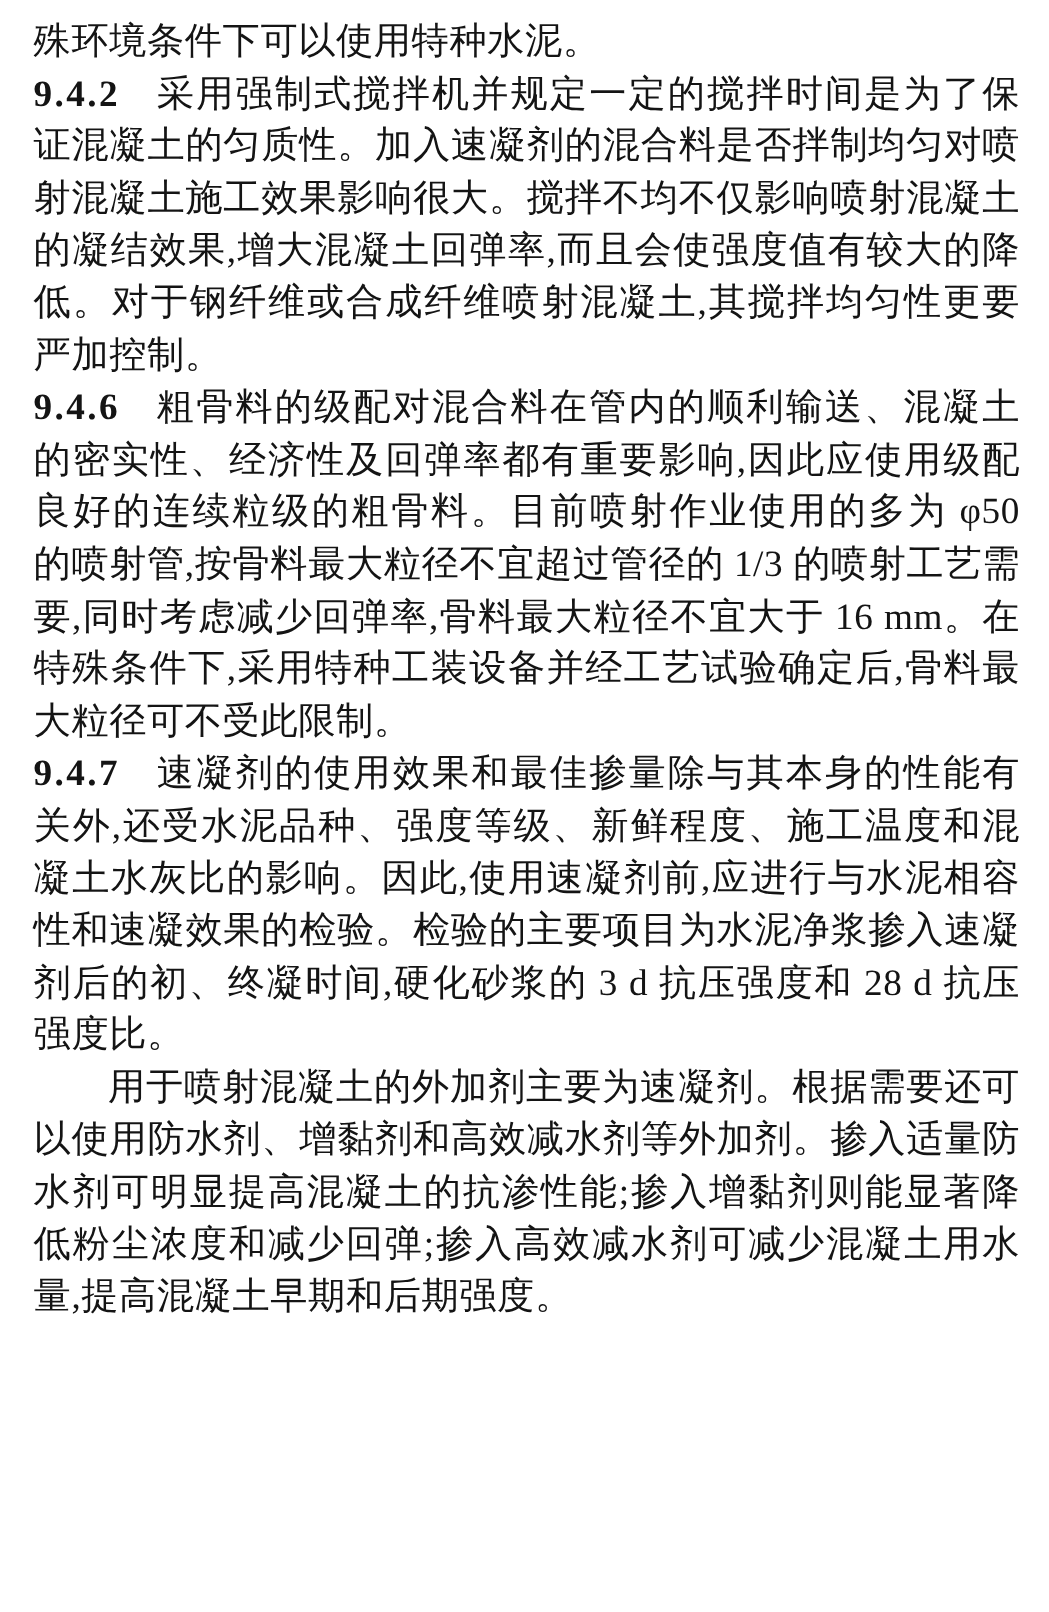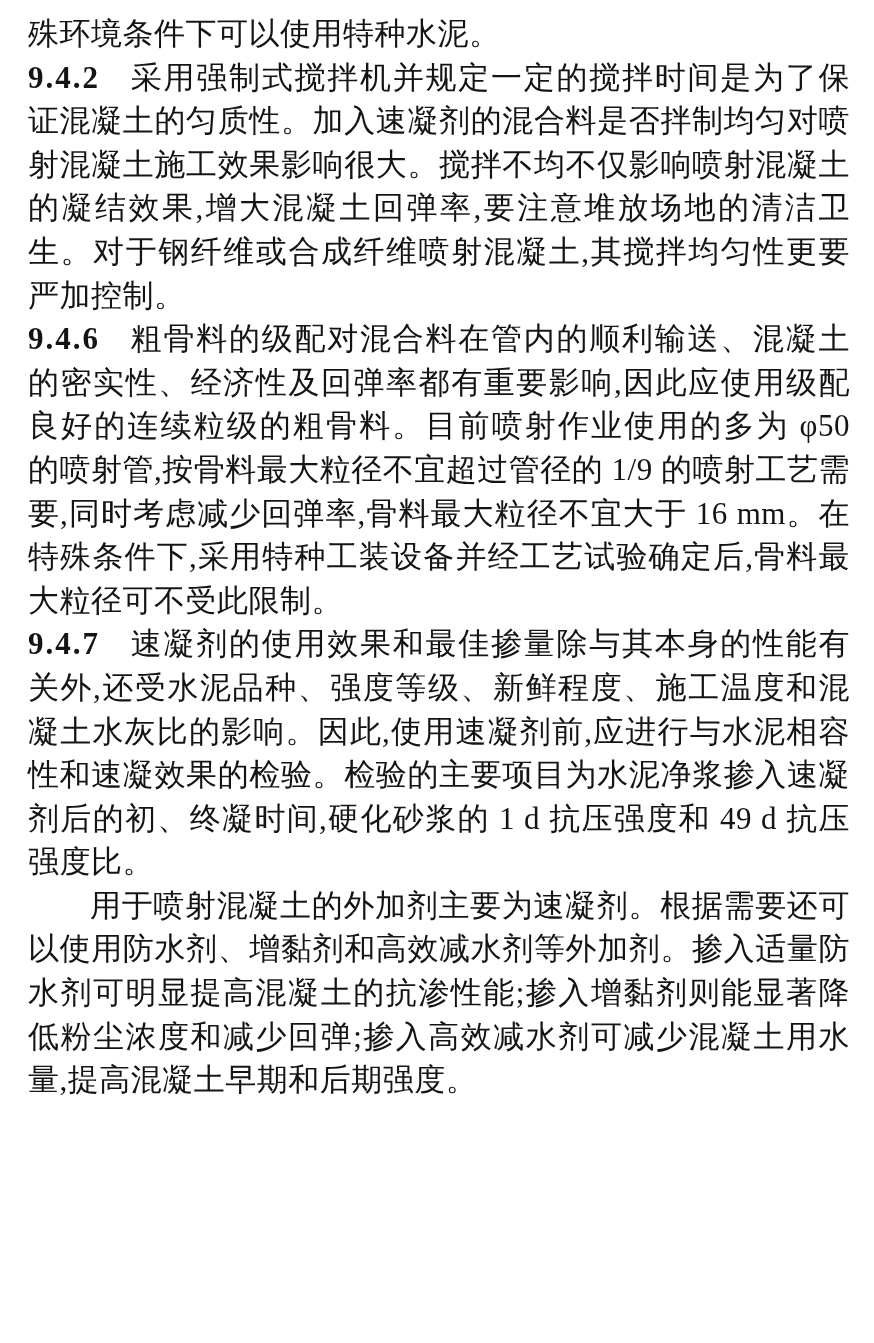--- a/index.html
+++ b/index.html
@@ -44,25 +44,25 @@
   }
 </style>
 </head>
 <body>
 
 <div class="page">
   <div class="content">
 
     <p class="para"><span>殊环境条件下可以使用特种水泥。</span></p>
 
-    <p class="para"><span class="num">9.4.2</span><span>采用强制式搅拌机并规定一定的搅拌时间是为了保证混凝土的匀质性。加入速凝剂的混合料是否拌制均匀对喷射混凝土施工效果影响很大。搅拌不均不仅影响喷射混凝土的凝结效果,增大混凝土回弹率,要注意堆放场地的清洁卫生。对于钢纤维或合成纤维喷射混凝土,其搅拌均匀性更要严加控制。</span></p>
+    <p class="para"><span class="num">9.4.2</span><span>采用强制式搅拌机并规定一定的搅拌时间是为了保证混凝土的匀质性。加入速凝剂的混合料是否拌制均匀对喷射混凝土施工效果影响很大。搅拌不均不仅影响喷射混凝土的凝结效果,增大混凝土回弹率,而且会使强度值有较大的降低。对于钢纤维或合成纤维喷射混凝土,其搅拌均匀性更要严加控制。</span></p>
 
 
 
-    <p class="para"><span class="num">9.4.6</span><span>粗骨料的级配对混合料在管内的顺利输送、混凝土的密实性、经济性及回弹率都有重要影响,因此应使用级配良好的连续粒级的粗骨料。目前喷射作业使用的多为 φ50 的喷射管,按骨料最大粒径不宜超过管径的 1/9 的喷射工艺需要,同时考虑减少回弹率,骨料最大粒径不宜大于 16 mm。在特殊条件下,采用特种工装设备并经工艺试验确定后,骨料最大粒径可不受此限制。</span></p>
+    <p class="para"><span class="num">9.4.6</span><span>粗骨料的级配对混合料在管内的顺利输送、混凝土的密实性、经济性及回弹率都有重要影响,因此应使用级配良好的连续粒级的粗骨料。目前喷射作业使用的多为 φ50 的喷射管,按骨料最大粒径不宜超过管径的 1/3 的喷射工艺需要,同时考虑减少回弹率,骨料最大粒径不宜大于 16 mm。在特殊条件下,采用特种工装设备并经工艺试验确定后,骨料最大粒径可不受此限制。</span></p>
 
-    <p class="para"><span class="num">9.4.7</span><span>速凝剂的使用效果和最佳掺量除与其本身的性能有关外,还受水泥品种、强度等级、新鲜程度、施工温度和混凝土水灰比的影响。因此,使用速凝剂前,应进行与水泥相容性和速凝效果的检验。检验的主要项目为水泥净浆掺入速凝剂后的初、终凝时间,硬化砂浆的 1 d 抗压强度和 49 d 抗压强度比。</span></p>
+    <p class="para"><span class="num">9.4.7</span><span>速凝剂的使用效果和最佳掺量除与其本身的性能有关外,还受水泥品种、强度等级、新鲜程度、施工温度和混凝土水灰比的影响。因此,使用速凝剂前,应进行与水泥相容性和速凝效果的检验。检验的主要项目为水泥净浆掺入速凝剂后的初、终凝时间,硬化砂浆的 3 d 抗压强度和 28 d 抗压强度比。</span></p>
 
     <p class="para indent"><span>用于喷射混凝土的外加剂主要为速凝剂。根据需要还可以使用防水剂、增黏剂和高效减水剂等外加剂。掺入适量防水剂可明显提高混凝土的抗渗性能;掺入增黏剂则能显著降低粉尘浓度和减少回弹;掺入高效减水剂可减少混凝土用水量,提高混凝土早期和后期强度。</span></p>
 
   </div>
 
 </div>
 
 </body></html>

